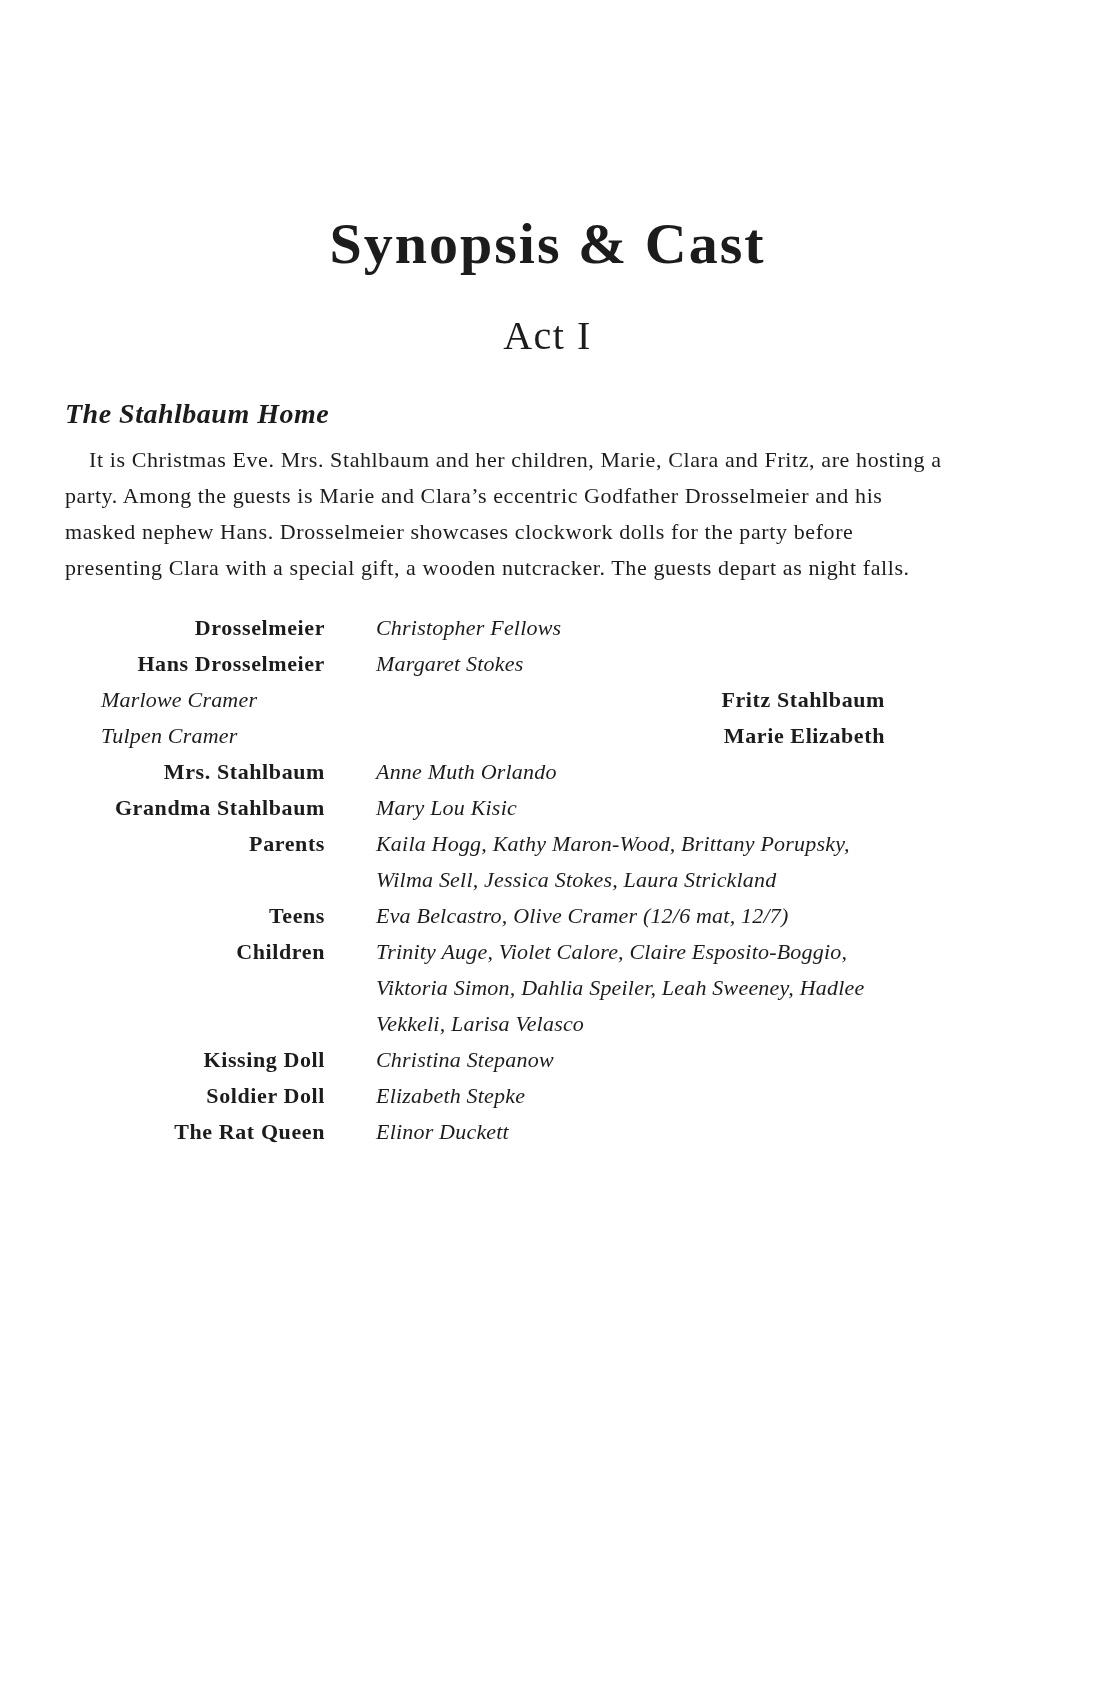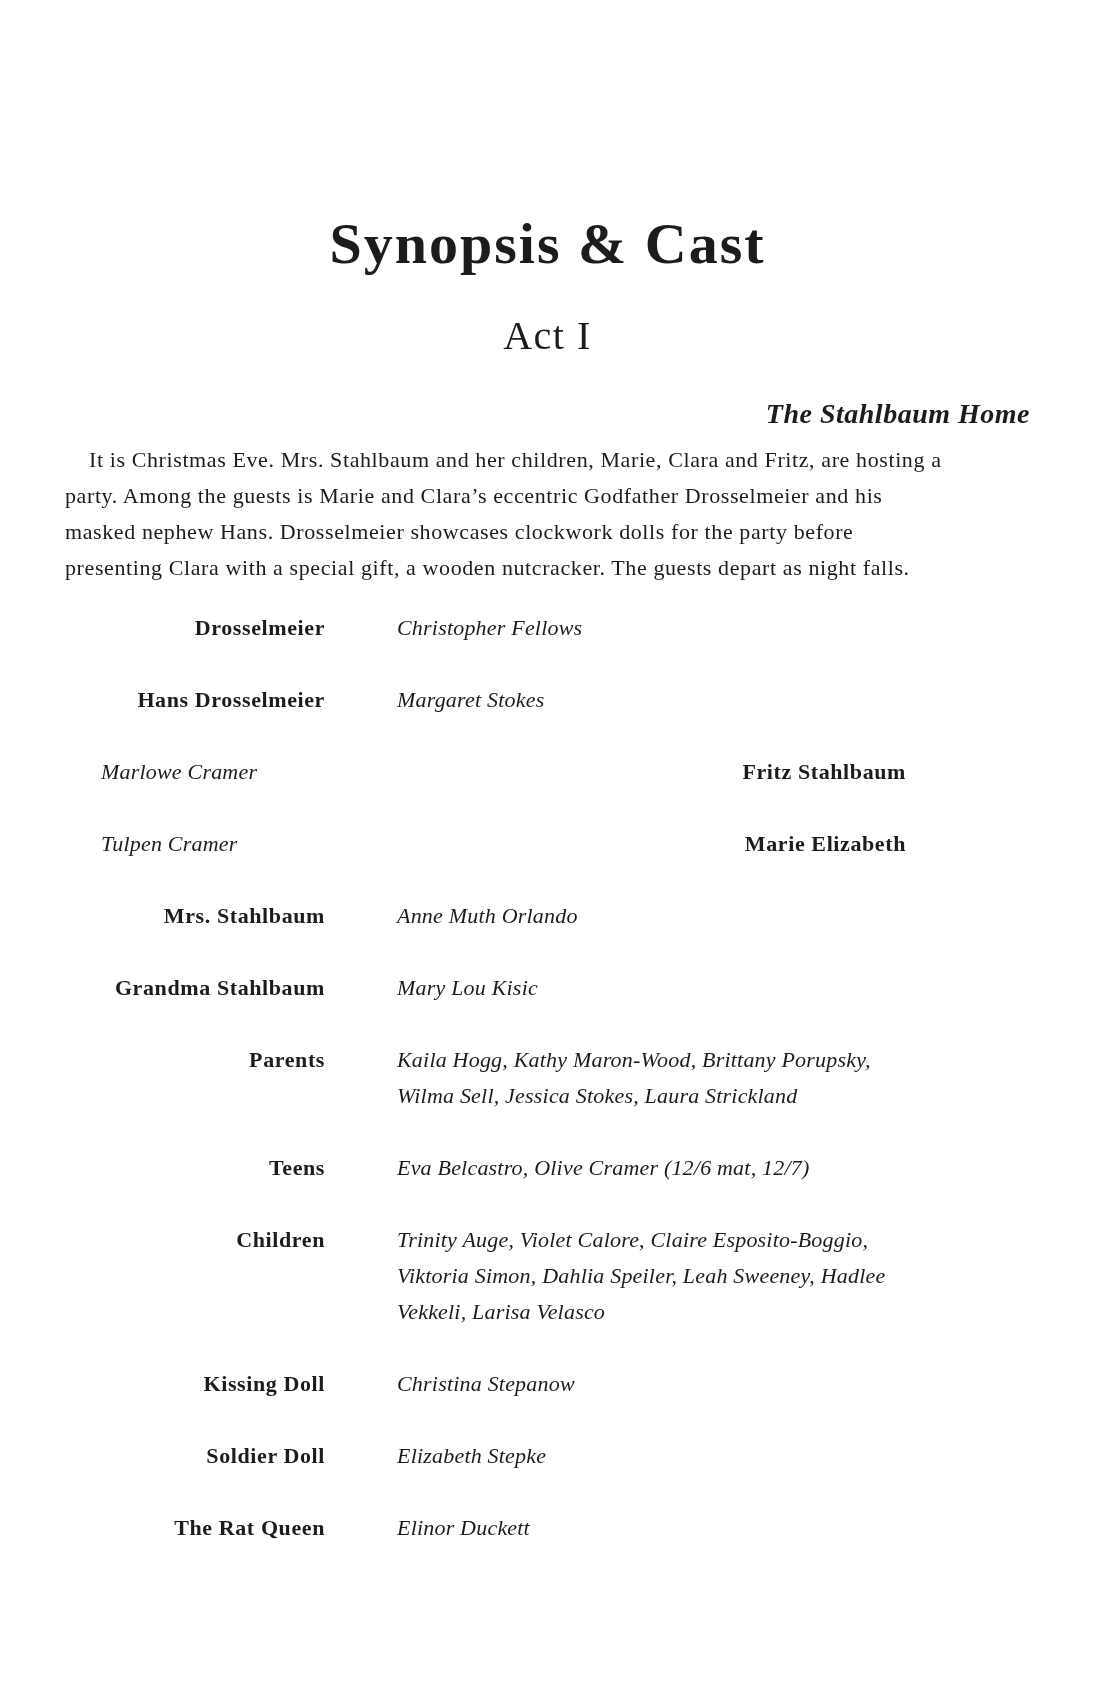--- a/index.html
+++ b/index.html
@@ -36,38 +36,36 @@
     letter-spacing: 1.5px;
     margin: 0 0 40px 0;
     line-height: 1.1;
   }
   .section-heading {
     font-size: 28px;
     font-weight: bold;
     font-style: italic;
     letter-spacing: 0.5px;
     margin: 0 0 12px 0;
-    text-align: right;
   }
   .synopsis {
     font-size: 22px;
     line-height: 36px;
     letter-spacing: 0.6px;
     width: 892px;
     text-indent: 24px;
     margin: 0 0 24px 0;
   }
   .cast-list {
     display: grid;
     grid-template-columns: 260px 545px;
     column-gap: 15px;
     row-gap: 0;
     font-size: 22px;
     line-height: 36px;
-    gap: 36px;
   }
   .cast-role {
     text-align: right;
     font-weight: bold;
     letter-spacing: 0.6px;
     white-space: nowrap;
   }
   .cast-names {
     font-style: italic;
     letter-spacing: 0.2px;

